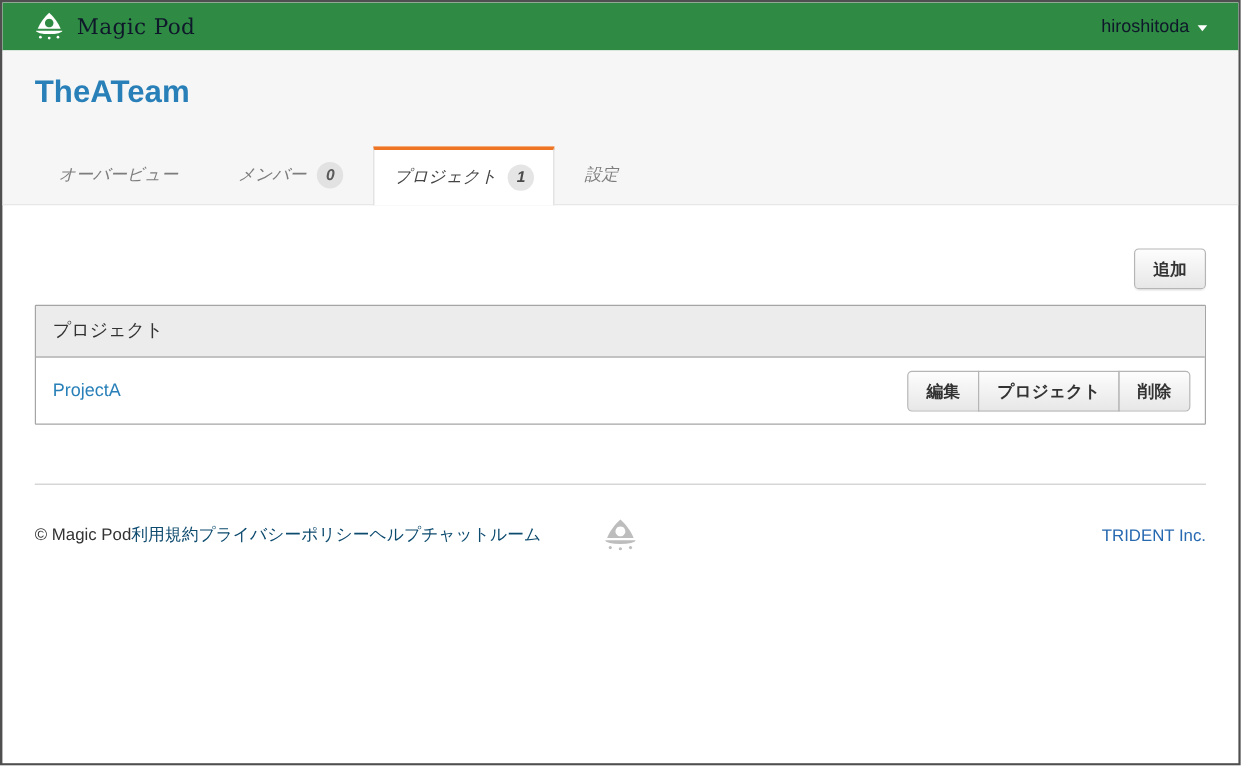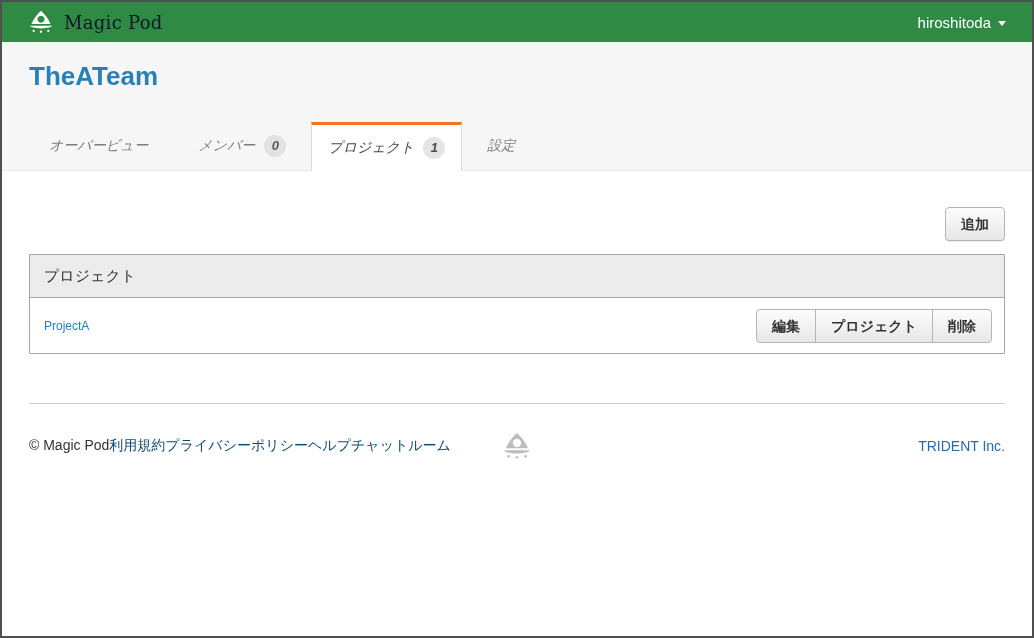--- a/index.html
+++ b/index.html
@@ -7,21 +7,21 @@
     width:1034px;height:638px;box-sizing:border-box;
     border:2px solid #4f4f4f;background:#fff;overflow:hidden;
     font-family:"Liberation Sans","DejaVu Sans",sans-serif;color:#333;
   }
   
   .navbar{height:40px;background:#2F8A44;display:flex;align-items:center;
     justify-content:space-between;padding:0 26px;}
   .brand{display:flex;align-items:center;gap:10px;color:#0f172a;cursor:pointer;}
   .brand-icon{width:26px;height:26px;color:#fff;}
   .brand-text{font-family:"DejaVu Serif","Liberation Serif",serif;font-size:18px;letter-spacing:.3px;}
-  .user-menu{display:flex;align-items:center;gap:7px;color:#ffffff;font-size:15px;cursor:pointer;}
+  .user-menu{display:flex;align-items:center;gap:7px;color:#0f172a;font-size:15px;cursor:pointer;}
   .caret{width:0;height:0;border-left:4px solid transparent;border-right:4px solid transparent;
     border-top:5px solid #fff;margin-top:2px;}
   
   .subheader{background:#f6f6f6;border-bottom:1px solid #e7e7e7;}
   .team-title{padding:23px 27px 0;font-size:26px;font-weight:bold;color:#2980B9;line-height:22px;cursor:default;}
   .tabs{display:flex;align-items:stretch;height:48px;margin-top:35px;padding-left:22px;font-style:italic;}
   .tab{display:flex;align-items:center;gap:9px;padding:0 25px;font-size:14px;
     color:#7d7d7d;cursor:pointer;box-sizing:border-box;}
   .tab.active{background:#fff;border-top:3px solid #EE7523;border-left:1px solid #ddd;
     border-right:1px solid #ddd;color:#454545;margin-bottom:-1px;padding:0 16px;}
@@ -33,21 +33,21 @@
   .toolbar-row{display:flex;justify-content:flex-end;margin-top:36px;}
   .btn{font-family:inherit;font-size:14px;font-weight:bold;color:#333;
     padding:7px 15px;border:1px solid #b5b5b5;border-radius:4px;
     background:linear-gradient(#fdfdfd,#e7e7e7);box-shadow:0 1px 1px rgba(0,0,0,.07);
     cursor:pointer;line-height:18px;}
   .panel{margin-top:13px;border:1px solid #a5a5a5;border-radius:1px;background:#fff;}
   .panel-header{background:#ececec;border-bottom:1px solid #a5a5a5;padding:0 14px;
     height:42px;line-height:42px;font-size:15px;color:#333;}
   .panel-row{display:flex;align-items:center;justify-content:space-between;
     height:55px;padding:0 12px 0 14px;box-sizing:border-box;}
-  .row-link{color:#2980B9;font-size:12px;text-decoration:none;cursor:pointer;}
+  .row-link{color:#2980B9;font-size:15px;text-decoration:none;cursor:pointer;}
   .btn-group{display:flex;}
   .btn-group .btn{border-radius:0;margin-left:-1px;box-shadow:none;}
   .btn-group .btn:first-child{border-radius:4px 0 0 4px;margin-left:0;}
   .btn-group .btn:last-child{border-radius:0 4px 4px 0;}
   .divider{border:none;border-top:1px solid #ccc;margin:49px 0 0;}
   
   .footer{display:flex;align-items:center;margin:33px 0 0;position:relative;font-size:14px;}
   .footer-left{display:flex;align-items:flex-start;}
   .copyright{color:#333;cursor:default;}
   .footer-link{color:#0c4a6e;text-decoration:none;cursor:pointer;}

